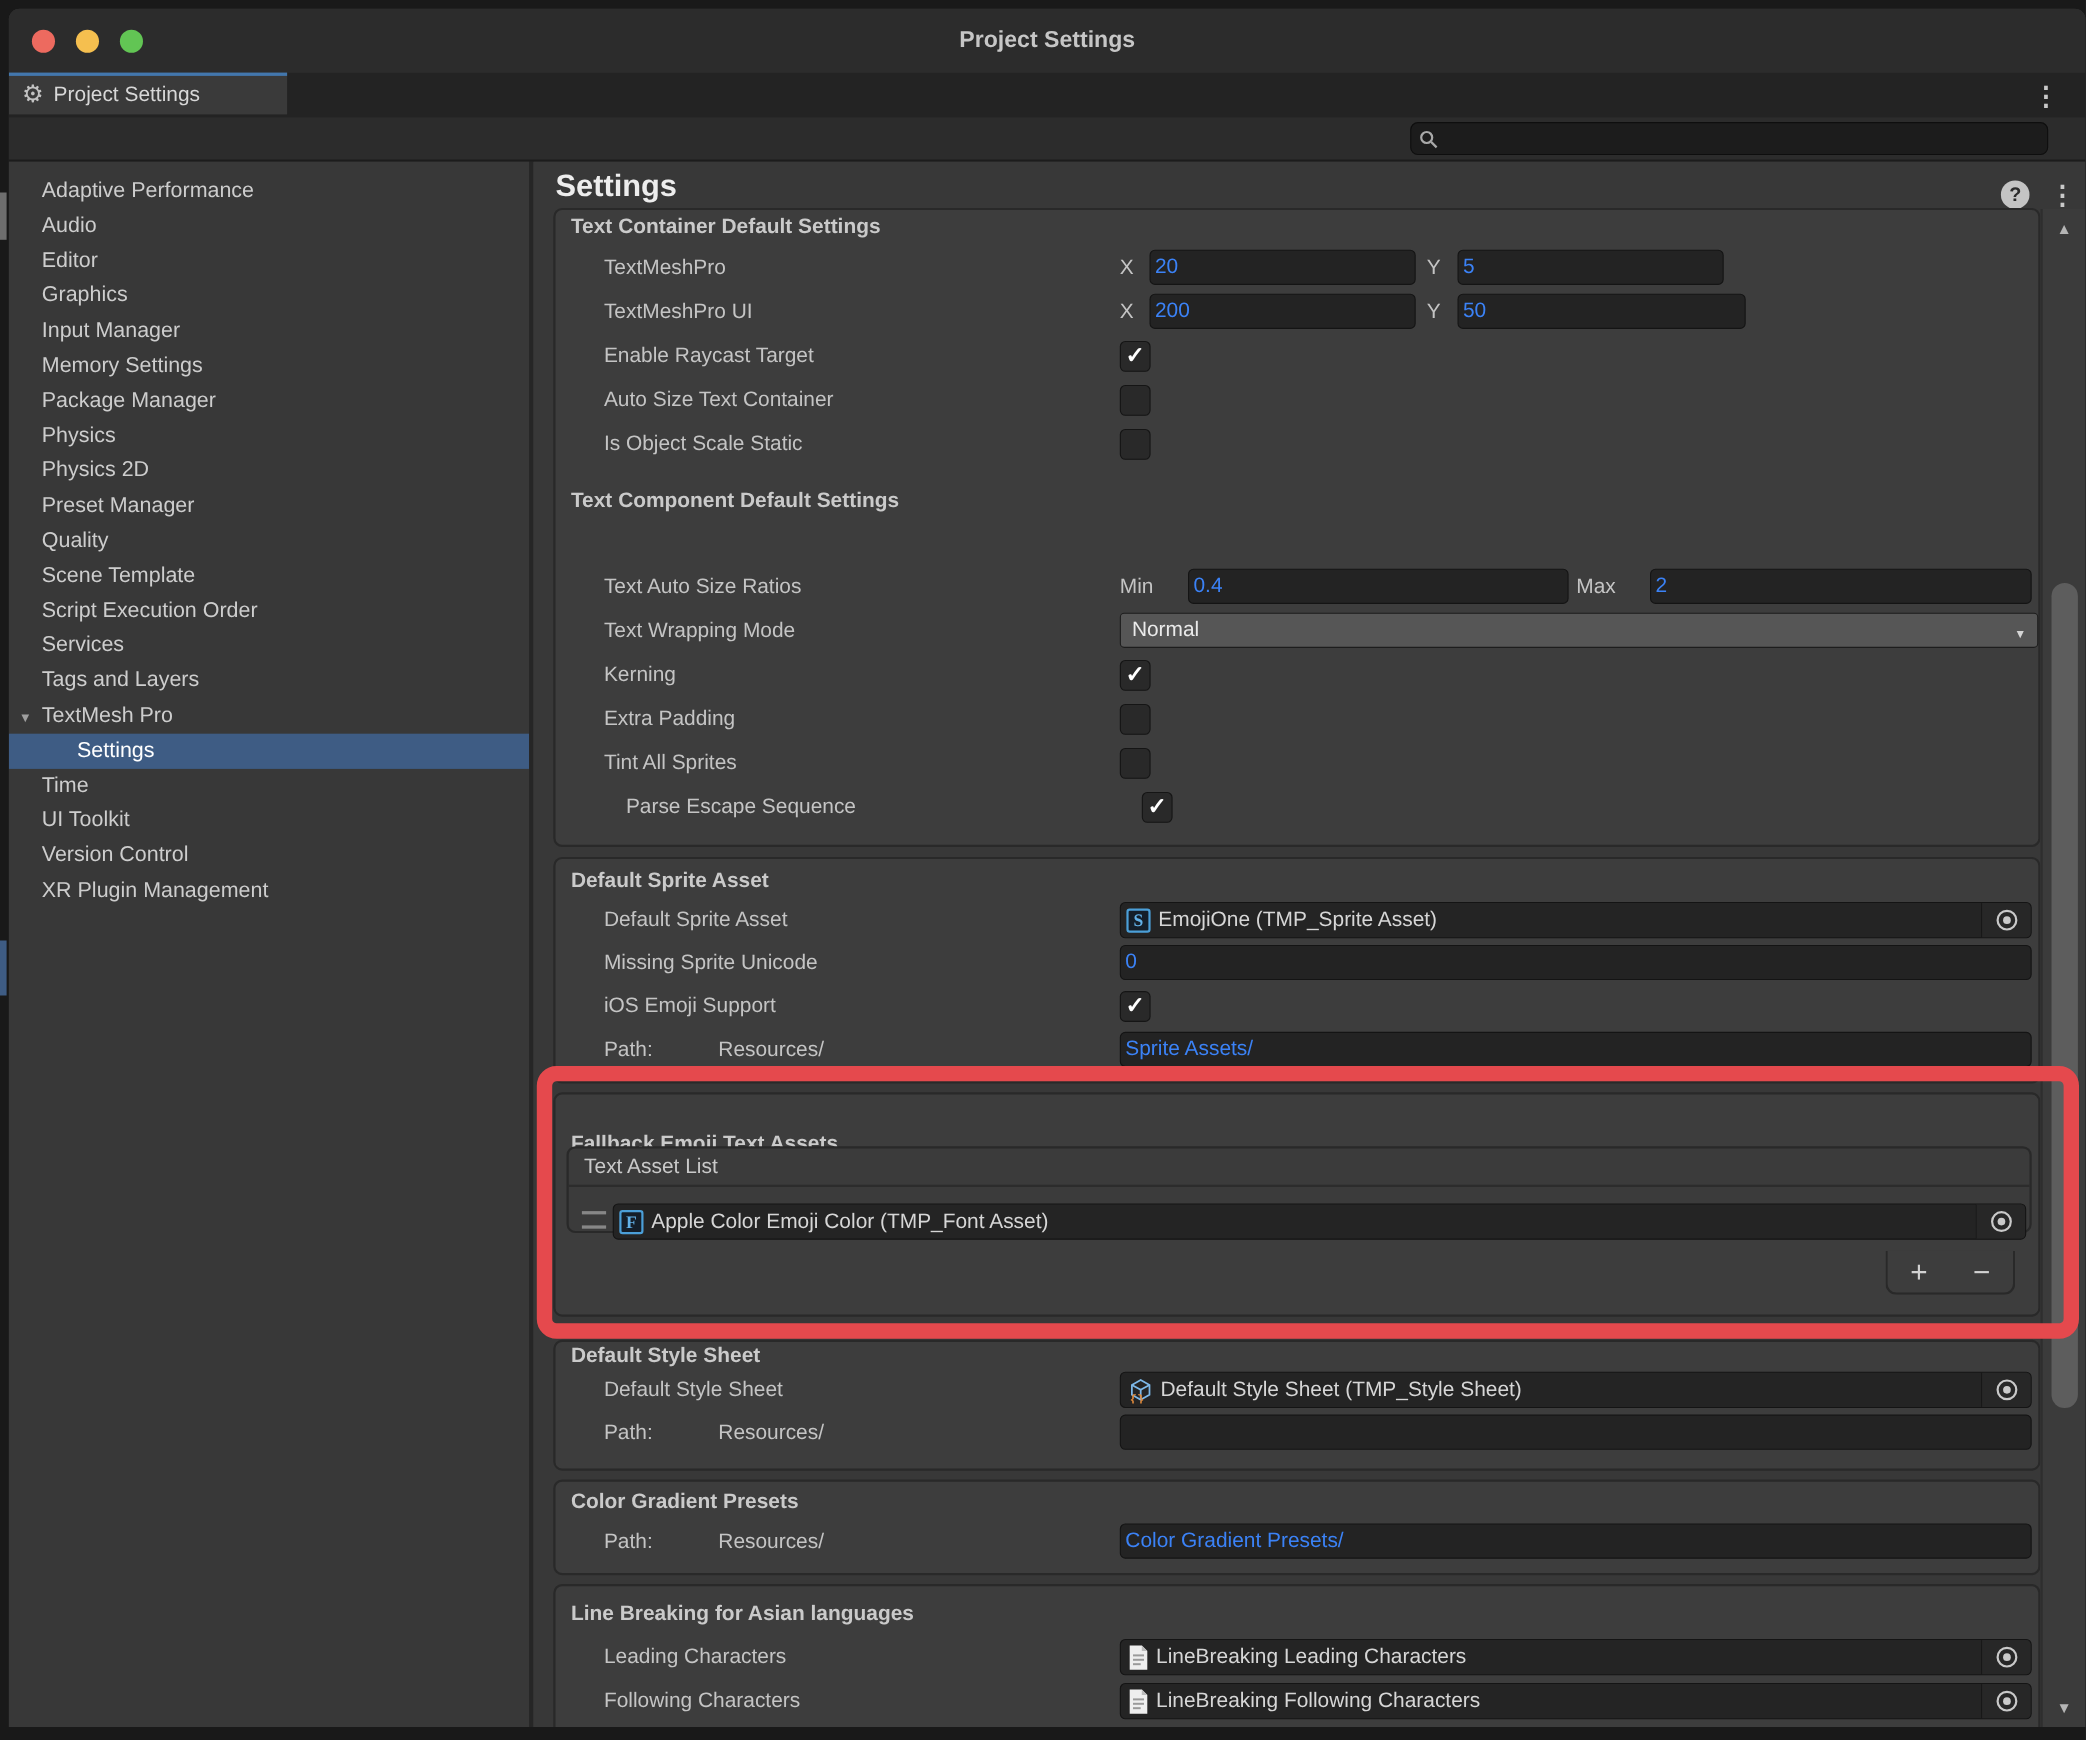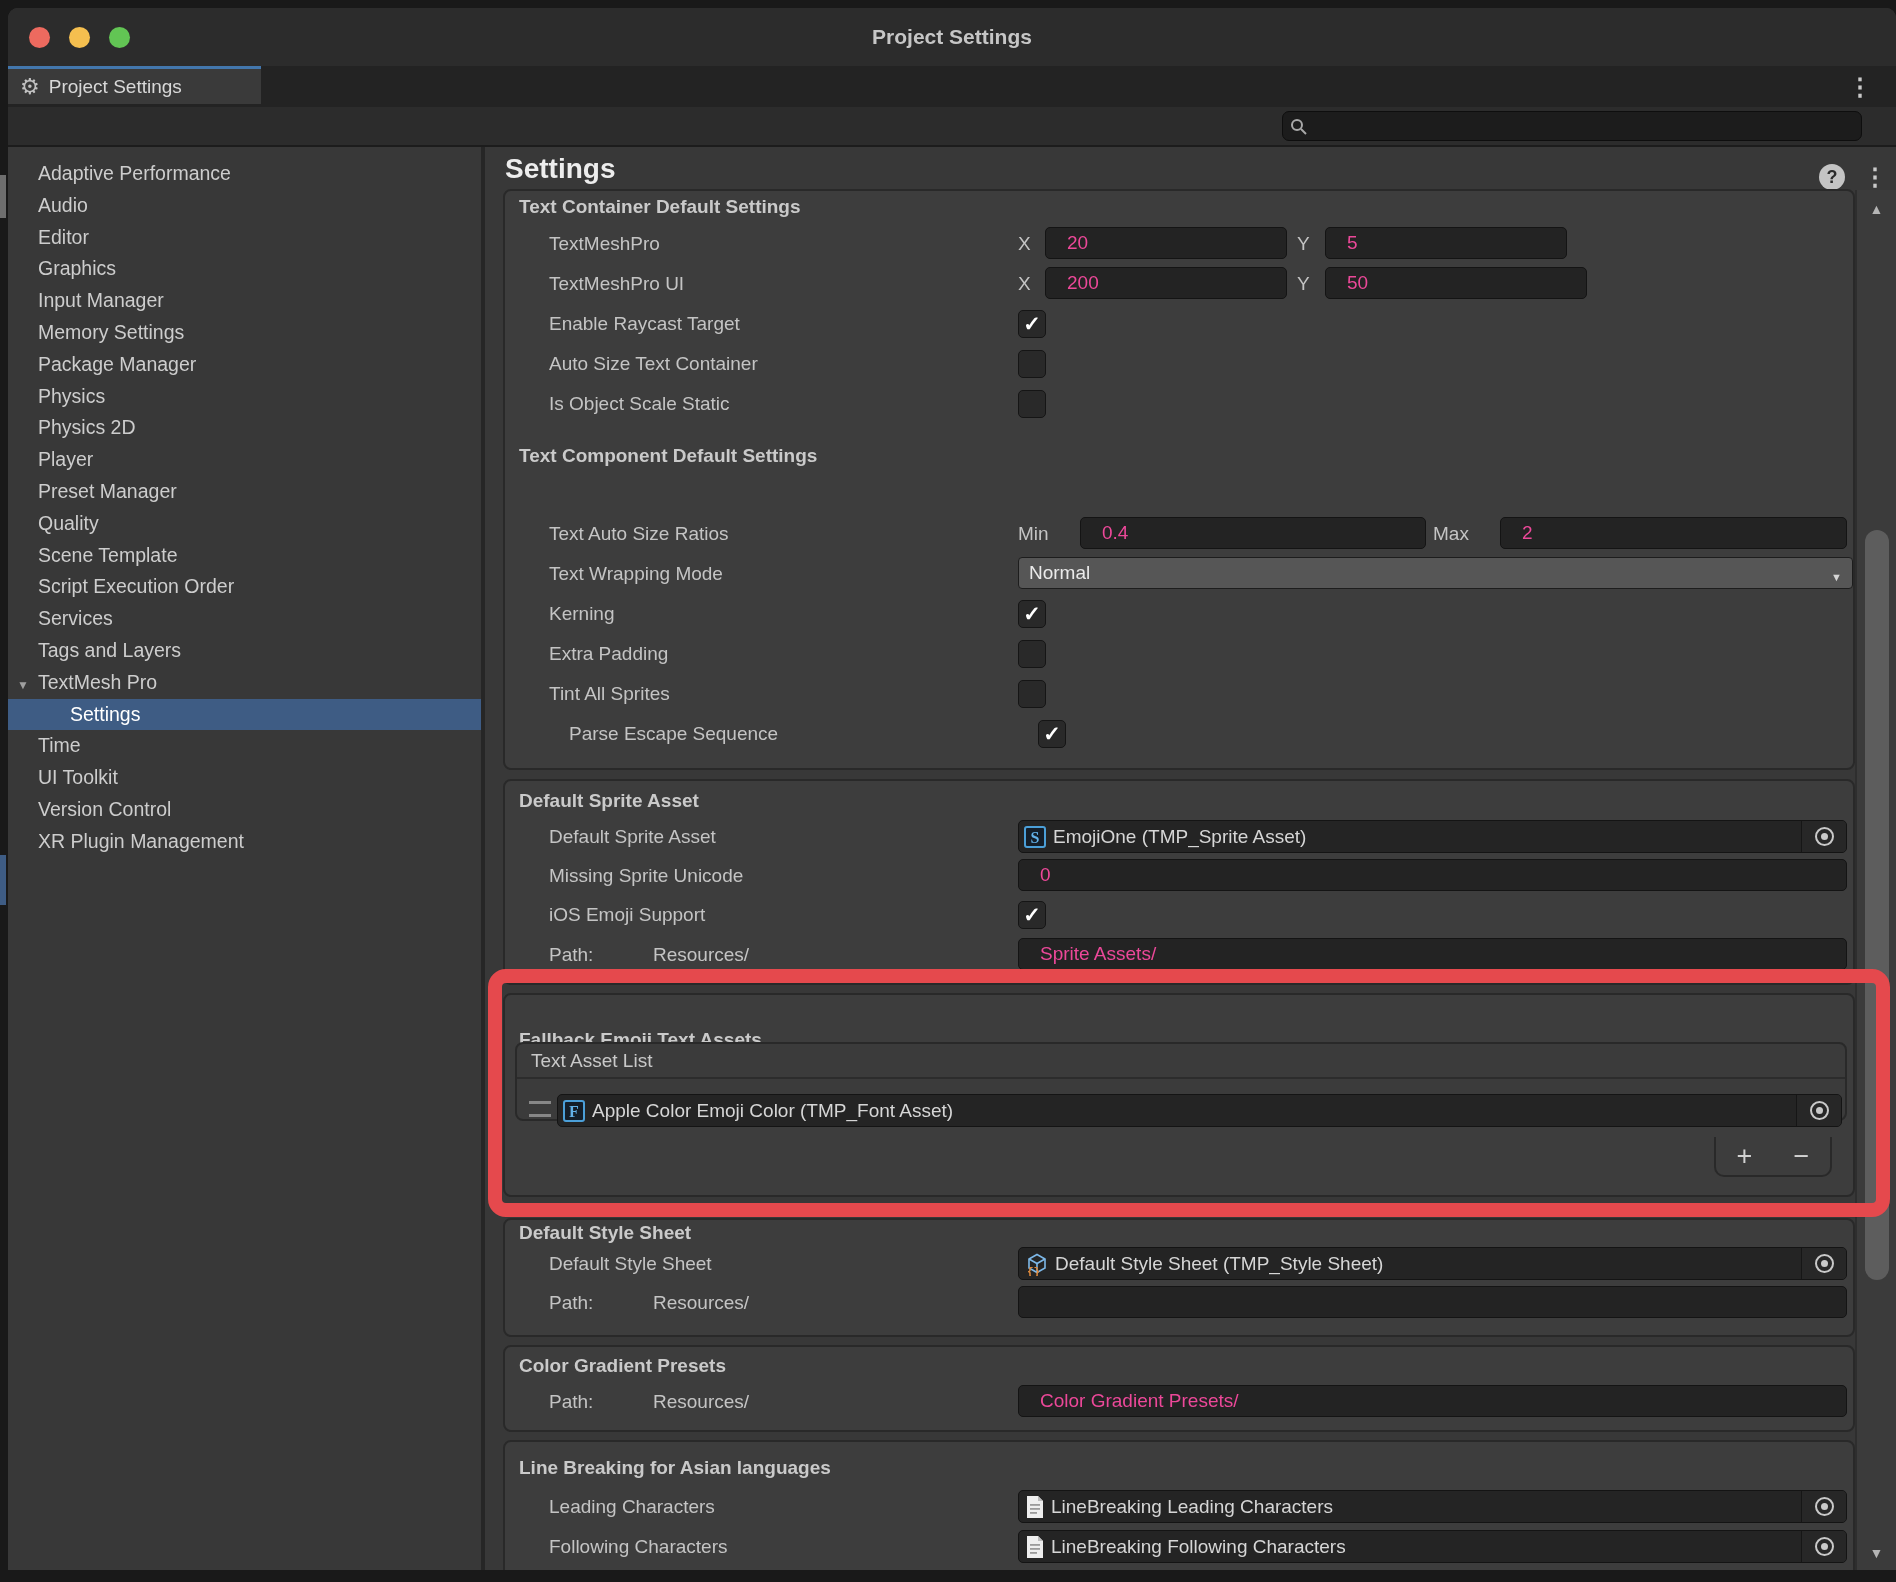--- a/index.html
+++ b/index.html
@@ -42,21 +42,21 @@
   .main-kebab{position:absolute;left:1378px;top:16px;}
   
   .box{position:absolute;left:18px;width:1352px;background:#3d3d3d;border:2px solid #292929;
     border-radius:8px;box-sizing:border-box;}
   .section-h{position:absolute;left:14px;font-size:19px;font-weight:bold;color:#cacaca;white-space:nowrap;}
   .row{position:absolute;left:0;right:0;height:40px;}
   .rlabel{position:absolute;left:44px;top:50%;transform:translateY(-50%);font-size:19px;color:#c4c4c4;white-space:nowrap;}
   .rlabel.sub{left:148px;}
   .axis{position:absolute;top:50%;transform:translateY(-50%);font-size:19px;color:#c4c4c4;}
   .field{position:absolute;top:3px;height:32px;background:#232323;border:1px solid #141414;border-radius:5px;
-    font-size:19px;color:#ec4899;line-height:30px;padding:0 21px;box-sizing:border-box;white-space:nowrap;overflow:hidden;}
+    font-size:19px;color:#3b82f6;line-height:30px;padding:0 4px;box-sizing:border-box;white-space:nowrap;overflow:hidden;}
   .checkbox{position:absolute;left:513px;top:6px;width:28px;height:28px;background:#292929;
     border:1px solid #151515;border-radius:5px;box-sizing:border-box;}
   .checkbox.checked::after{content:"\2713";position:absolute;left:0;right:0;top:0;bottom:0;color:#fff;
     font-size:21px;font-weight:bold;text-align:center;line-height:26px;}
   .dropdown{position:absolute;left:513px;width:835px;top:3px;height:32px;background:#565656;
     border:1px solid #1d1d1d;border-radius:4px;box-sizing:border-box;}
   .dropdown .dtext{position:absolute;left:10px;top:0;line-height:30px;font-size:19px;color:#eaeaea;}
   .dropdown .dcaret{position:absolute;right:10px;top:9px;}
   .dcaret::before{content:"\25BC";font-size:11px;color:#d5d5d5;}
   .objfield{position:absolute;left:513px;width:829px;top:3px;height:33px;background:#242424;
@@ -133,21 +133,20 @@
     <div class="sidebar">
       <div class="srow"><span>Adaptive Performance</span></div>
       <div class="srow"><span>Audio</span></div>
       <div class="srow"><span>Editor</span></div>
       <div class="srow"><span>Graphics</span></div>
       <div class="srow"><span>Input Manager</span></div>
       <div class="srow"><span>Memory Settings</span></div>
       <div class="srow"><span>Package Manager</span></div>
       <div class="srow"><span>Physics</span></div>
       <div class="srow"><span>Physics 2D</span></div>
-      <div class="srow"><span>Player</span></div>
       <div class="srow"><span>Preset Manager</span></div>
       <div class="srow"><span>Quality</span></div>
       <div class="srow"><span>Scene Template</span></div>
       <div class="srow"><span>Script Execution Order</span></div>
       <div class="srow"><span>Services</span></div>
       <div class="srow"><span>Tags and Layers</span></div>
       <div class="srow"><span class="tri"></span><span>TextMesh Pro</span></div>
       <div class="srow selected"><span>Settings</span></div>
       <div class="srow"><span>Time</span></div>
       <div class="srow"><span>UI Toolkit</span></div>

